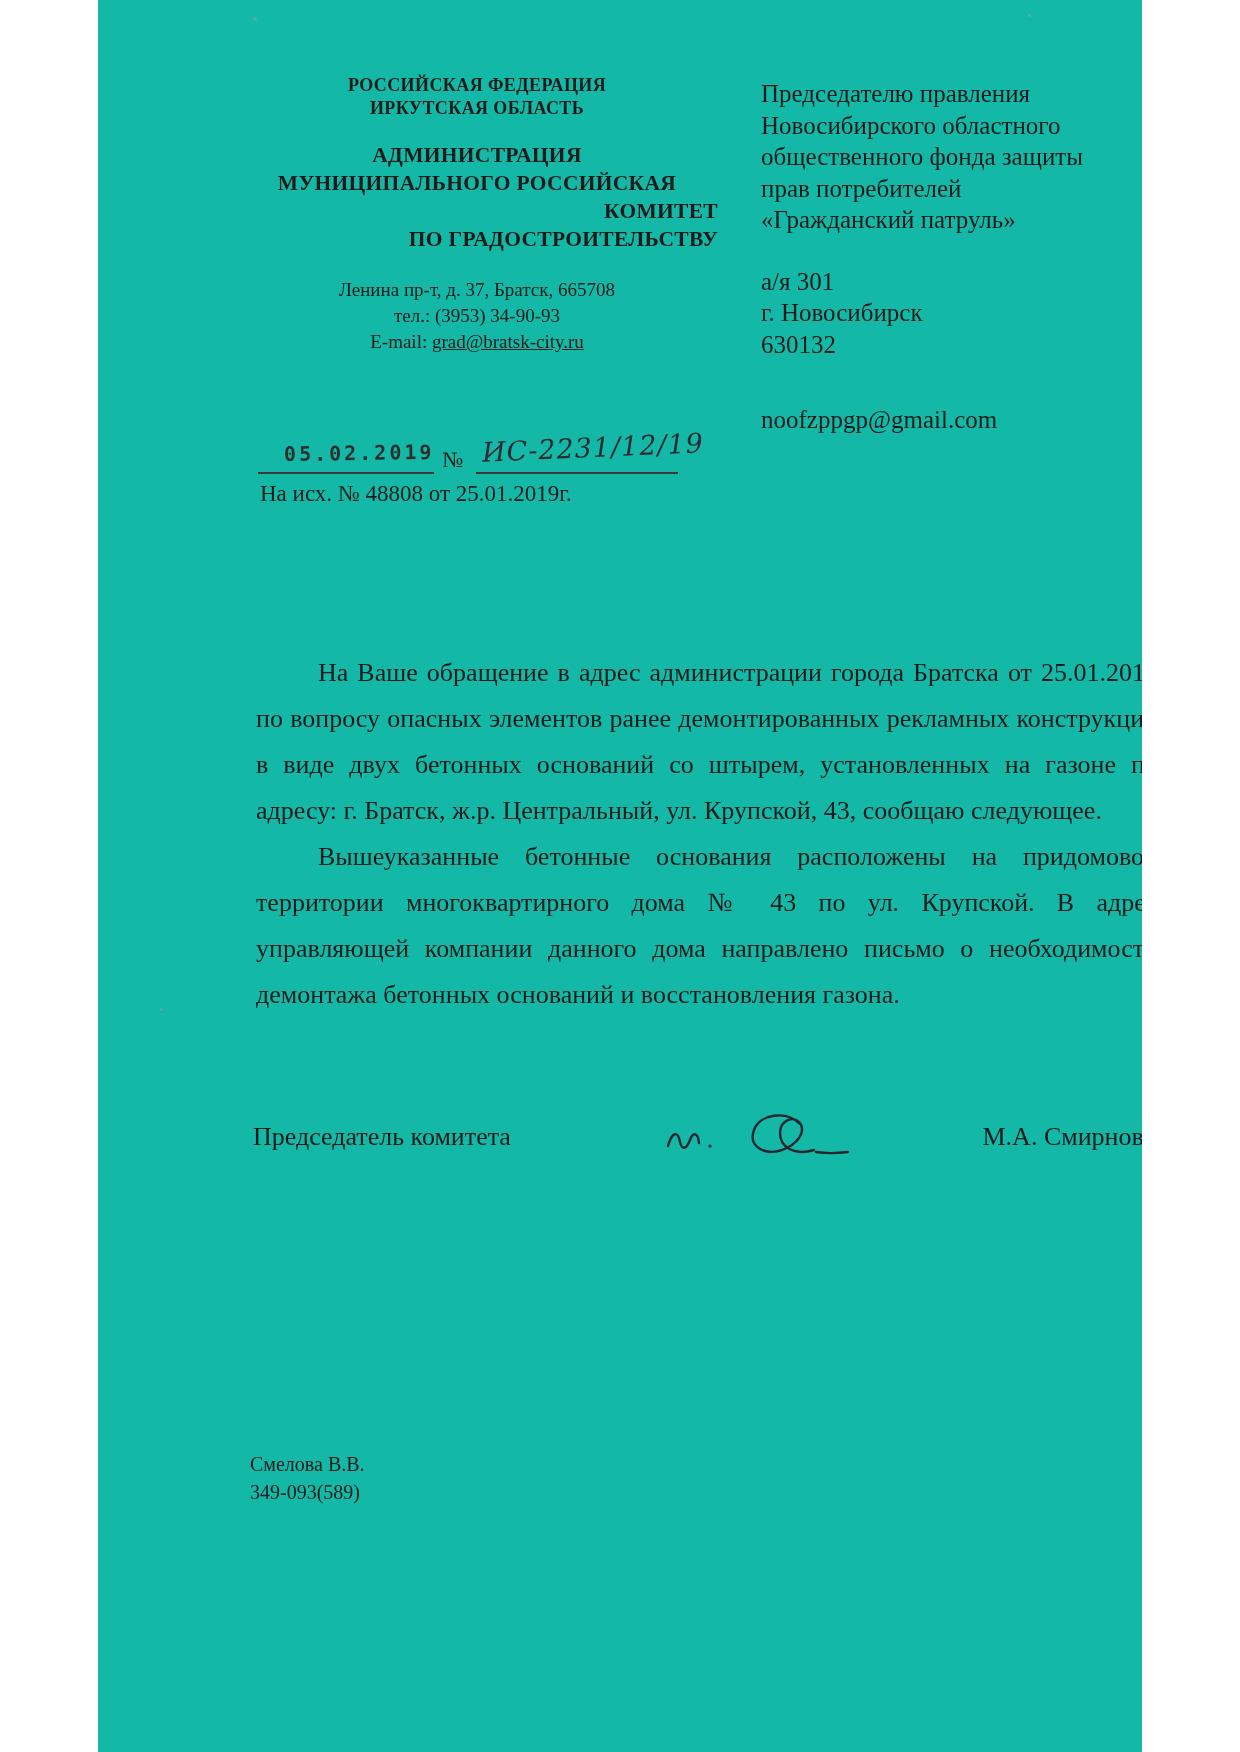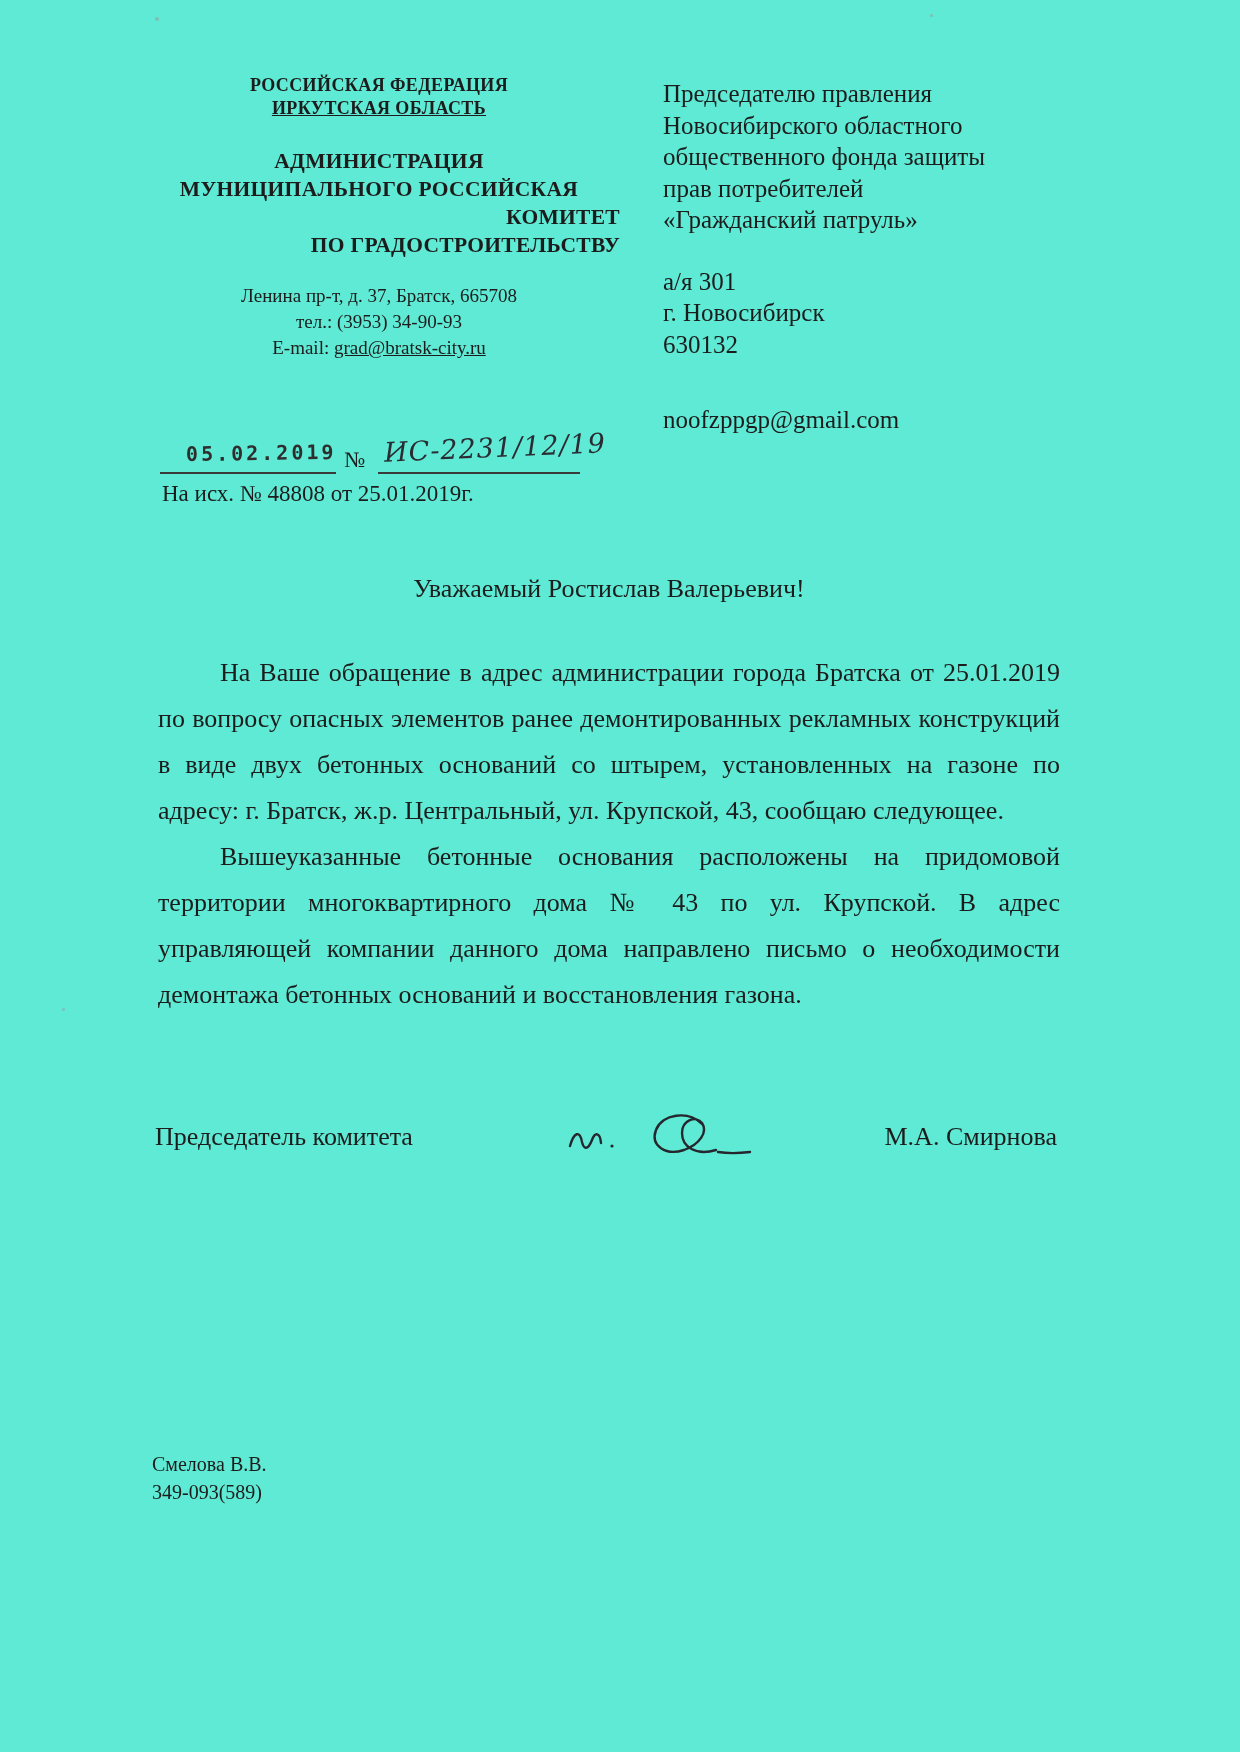--- a/index.html
+++ b/index.html
@@ -1,36 +1,36 @@
 <!DOCTYPE html>
 <html lang="ru"><head>
 <meta charset="utf-8">
 <title>Scanned official letter</title>
 <style>
   * { margin:0; padding:0; box-sizing:border-box; }
   html,body { background:#ffffff; }
   .page {
     position:relative;
-    width:1240px; height:1752px;
+    width:1044px; height:1752px;
     margin:0 auto;
-    background:#5eead4;
+    background:#14b8a6;
     font-family:"Liberation Serif","DejaVu Serif",serif;
     color:#1c1c1c;
     overflow:hidden;
   }
 
   
   .letterhead {
     position:absolute; top:74px; left:138px; width:482px;
     text-align:center;
   }
   .lh-country, .lh-region {
     font-size:18px; font-weight:bold; letter-spacing:0.4px; line-height:23px;
   }
-  .lh-region { margin-bottom:28px;text-decoration:underline; }
+  .lh-region { margin-bottom:22px; }
   .lh-org { font-size:21.5px; font-weight:bold; line-height:27.5px; letter-spacing:0.3px; }
   .lh-org-block { }
   .lh-dept-block { margin-bottom:24px; }
   .lh-dept { font-size:21.5px; font-weight:bold; line-height:28px; letter-spacing:0.3px;text-align:right; }
   .lh-contact { font-size:19px; line-height:26px; }
   .lh-email-link { text-decoration:underline; }
 
   
   .stamp-date {
     position:absolute; left:186px; top:441px;
@@ -145,21 +145,20 @@
     <div>прав потребителей</div>
     <div>«Гражданский патруль»</div>
     <div class="postal-block">
       <div>а/я 301</div>
       <div>г. Новосибирск</div>
       <div>630132</div>
     </div>
     <div class="email-block">noofzppgp@gmail.com</div>
   </div>
 
-  <div class="salutation">Уважаемый Ростислав Валерьевич!</div>
 
   <div class="letter-body">
     <p>На Ваше обращение в адрес администрации города Братска от 25.01.2019 по вопросу опасных элементов ранее демонтированных рекламных конструкций в виде двух бетонных оснований со штырем, установленных на газоне по адресу: г. Братск, ж.р. Центральный, ул. Крупской, 43, сообщаю следующее.</p>
     <p>Вышеуказанные бетонные основания расположены на придомовой территории многоквартирного дома № 43 по ул. Крупской. В адрес управляющей компании данного дома направлено письмо о необходимости демонтажа бетонных оснований и восстановления газона.</p>
   </div>
 
   <div class="sign-row">
     <span class="sign-position">Председатель комитета</span>
     <svg class="signature-svg" width="250" height="90" viewBox="0 0 250 90" fill="none">
       <g stroke="#26262e" stroke-width="2.4" stroke-linecap="round" fill="none">

